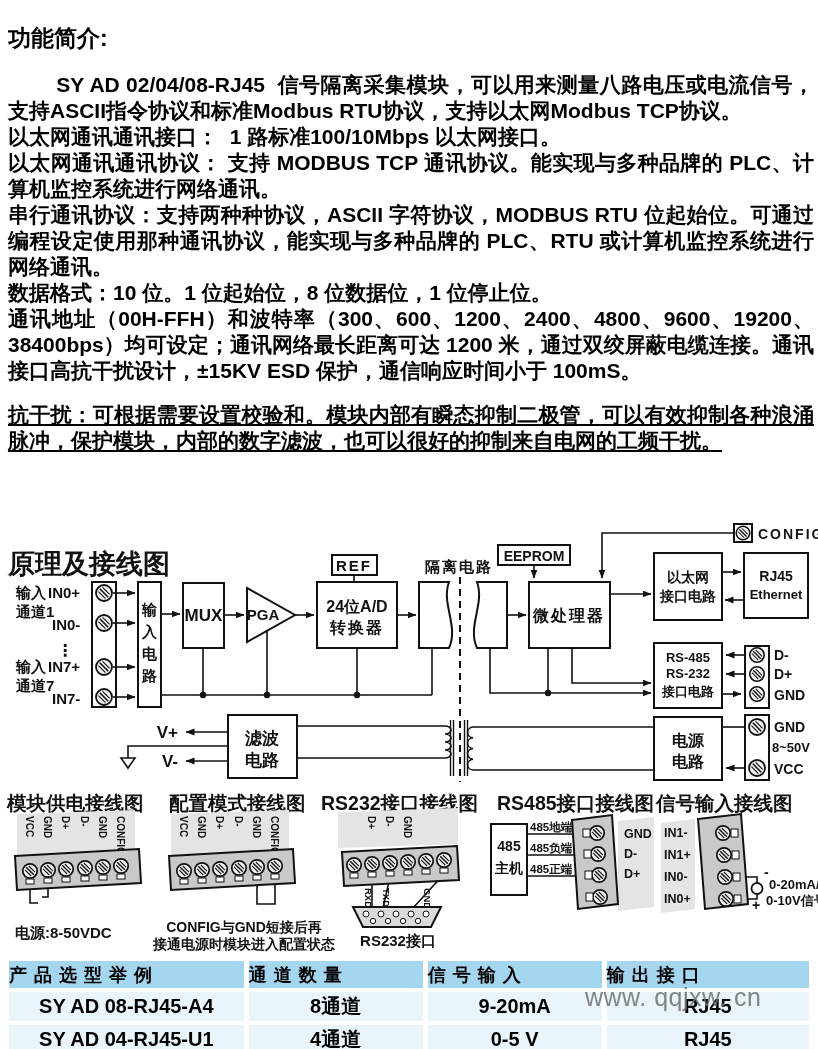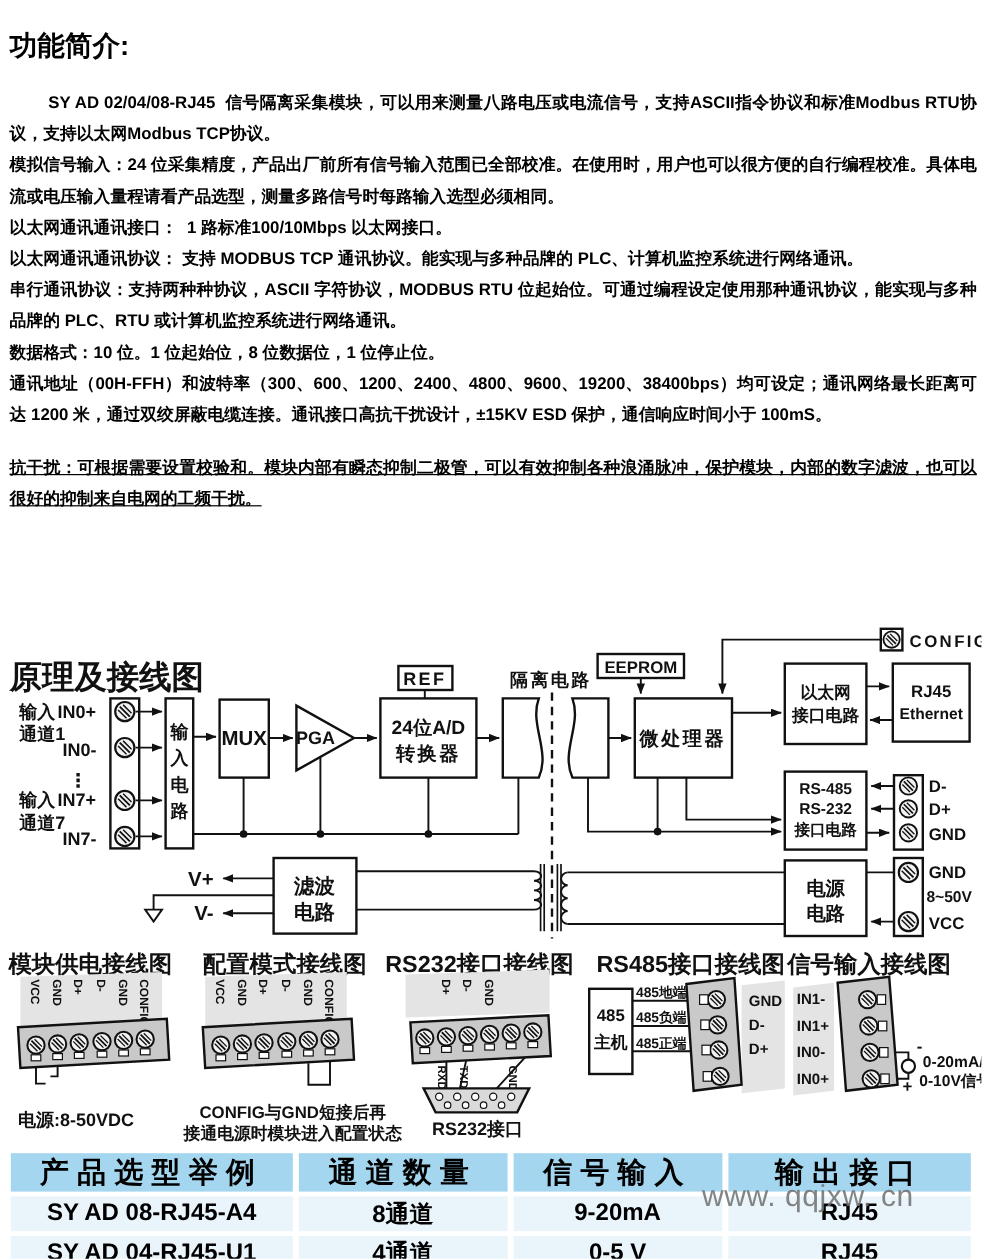--- a/index.html
+++ b/index.html
@@ -6,21 +6,21 @@
     --hdr:#A5D6F0; --row:#E9F4FB; --blk:#C9C9C9; --band:#E4E4E4; --ink:#111;
   }
   *{box-sizing:border-box;}
   html,body{margin:0;padding:0;}
   body{
     width:818px;height:1049px;position:relative;background:#fff;overflow:hidden;
     font-family:"Liberation Sans","DejaVu Sans",sans-serif;color:#000;
   }
   .text-block{position:absolute;left:8px;top:24px;width:806px;}
   .text-block h1{font-size:23px;font-weight:700;margin:0 0 20px 0;line-height:28px;}
-  .text-block p{margin:0;font-size:14px;line-height:26px;font-weight:600;
+  .text-block p{margin:0;font-size:21px;line-height:26px;font-weight:600;
     text-align:justify;white-space:pre-wrap;letter-spacing:0;}
   .text-block p.p-first{text-indent:2.3em;}
   .text-block p.p-gap{margin-top:18px;text-decoration:underline;}
   svg{position:absolute;left:0;display:block;}
   #schematic{top:520px;}
   #wiring{top:788px;}
   .st{font-weight:600;fill:var(--ink);}
   .t27{font-size:27px;font-weight:700;}
   .t19{font-size:19.5px;font-weight:700;}
   .t17{font-size:17px;}
@@ -35,34 +35,33 @@
   .mid{text-anchor:middle;}
   .end{text-anchor:end;}
   .ls2{letter-spacing:2px;}
   .ln{stroke:var(--ink);stroke-width:1.6;fill:none;}
   .bx{stroke:var(--ink);stroke-width:2;fill:#fff;}
   .gy{stroke:var(--ink);stroke-width:2;fill:var(--blk);}
   .bd{fill:var(--band);}
   .dot{fill:var(--ink);}
   .product-table{position:absolute;left:4px;top:957px;width:810px;
     border-collapse:separate;border-spacing:5px 4px;table-layout:fixed;}
-  .product-table th{background:var(--hdr);height:27px;font-size:24px;font-weight:700;
-    letter-spacing:7px;text-align:center;padding:0;}
+  .product-table th{background:var(--hdr);height:27px;font-size:18px;font-weight:700;
+    letter-spacing:7px;text-align:left;padding:0;}
   .product-table td{background:var(--row);height:21px;font-size:20px;font-weight:600;
     text-align:center;padding:1px 0;}
   .watermark{position:absolute;left:585px;top:983px;font-size:25px;font-weight:400;
     color:rgba(110,110,110,0.85);letter-spacing:0.5px;z-index:5;}
 </style>
 </head>
 <body>
 
 <div class="text-block">
   <h1>功能简介:</h1>
   <p class="p-first">SY AD 02/04/08-RJ45  信号隔离采集模块，可以用来测量八路电压或电流信号，支持ASCII指令协议和标准Modbus RTU协议，支持以太网Modbus TCP协议。</p>
-  <p>模拟信号输入：24 位采集精度，产品出厂前所有信号输入范围已全部校准。在使用时，用户也可以很方便的自行编程校准。具体电流或电压输入量程请看产品选型，测量多路信号时每路输入选型必须相同。</p>
   <p>以太网通讯通讯接口：  1 路标准100/10Mbps 以太网接口。</p>
   <p>以太网通讯通讯协议： 支持 MODBUS TCP 通讯协议。能实现与多种品牌的 PLC、计算机监控系统进行网络通讯。</p>
   <p>串行通讯协议：支持两种种协议，ASCII 字符协议，MODBUS RTU 位起始位。可通过编程设定使用那种通讯协议，能实现与多种品牌的 PLC、RTU 或计算机监控系统进行网络通讯。</p>
   <p>数据格式：10 位。1 位起始位，8 位数据位，1 位停止位。</p>
   <p>通讯地址（00H-FFH）和波特率（300、600、1200、2400、4800、9600、19200、38400bps）均可设定；通讯网络最长距离可达 1200 米，通过双绞屏蔽电缆连接。通讯接口高抗干扰设计，±15KV ESD 保护，通信响应时间小于 100mS。</p>
   <p class="p-gap">抗干扰：可根据需要设置校验和。模块内部有瞬态抑制二极管，可以有效抑制各种浪涌脉冲，保护模块，内部的数字滤波，也可以很好的抑制来自电网的工频干扰。</p>
 </div>
 
 <svg id="schematic" width="818" height="272" viewBox="0 0 818 272">
   <defs>

